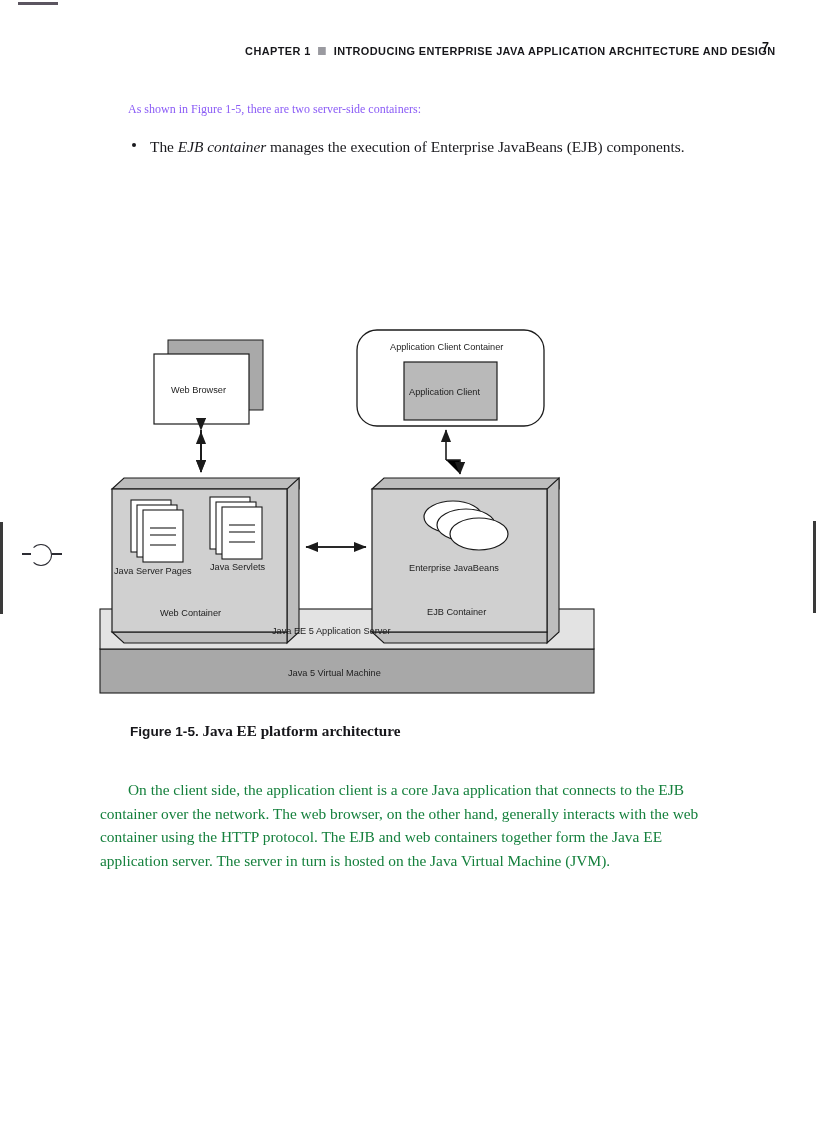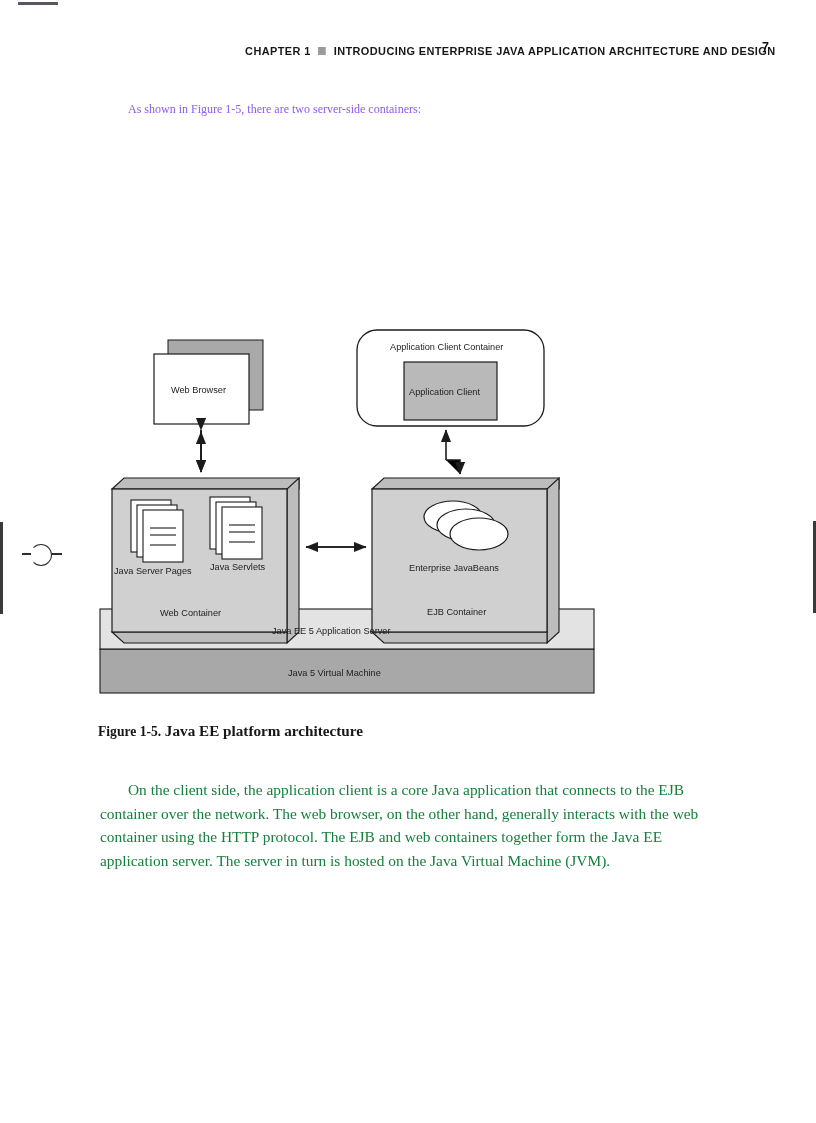--- a/index.html
+++ b/index.html
@@ -135,23 +135,24 @@
 
   
   .fig-caption {
     position: absolute;
     left: 98px; top: 722px;
     font-size: 14.6px;
     color: #16161a;
     white-space: nowrap;
   }
   .fig-caption .fig-label {
-    font-family: Liberation Serif, serif;
+    font-family: Liberation Sans, sans-serif;
     font-weight: bold;
     font-size: 13.6px;
+    margin-left: 32px;
   }
   .fig-caption .fig-title {
     font-family: "Liberation Serif", serif;
     font-weight: bold;
     font-size: 15.2px;
   }
 
   
   .figure {
     position: absolute;
@@ -183,20 +184,23 @@
     <span>CHAPTER 1</span>
     <span class="header-sq"></span>
     <span>INTRODUCING ENTERPRISE JAVA APPLICATION ARCHITECTURE AND DESIGN</span>
   </div>
 </div>
 <div class="page-number">7</div>
 
 <div class="body-text intro-line">As shown in Figure 1-5, there are two server-side containers:</div>
 
 <div class="bullets">
+  <div class="bullet-item">
+    <span class="dot"></span><span>The </span><i>EJB container</i><span> manages the execution of Enterprise JavaBeans (EJB) components.</span>
+  </div>
 </div>
 
 <div class="figure">
 <svg width="500" height="392" viewBox="0 0 500 392" xmlns="http://www.w3.org/2000/svg">
   <defs>
     <marker id="ah" markerWidth="9" markerHeight="9" refX="7.6" refY="3.2" orient="auto">
       <path d="M0,0 L8,3.2 L0,6.4 z" fill="#1b1b1b"></path>
     </marker>
   </defs>
 

